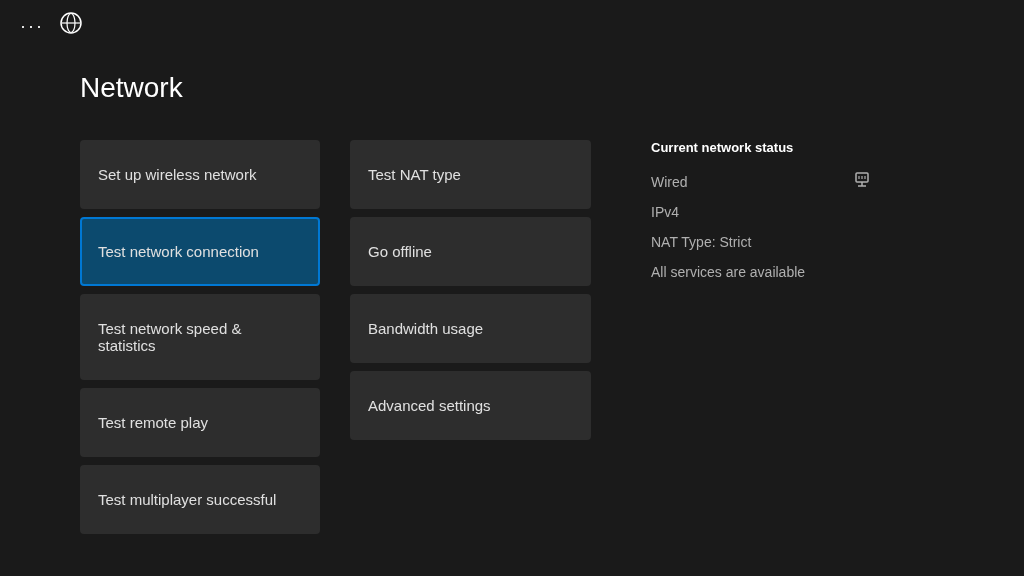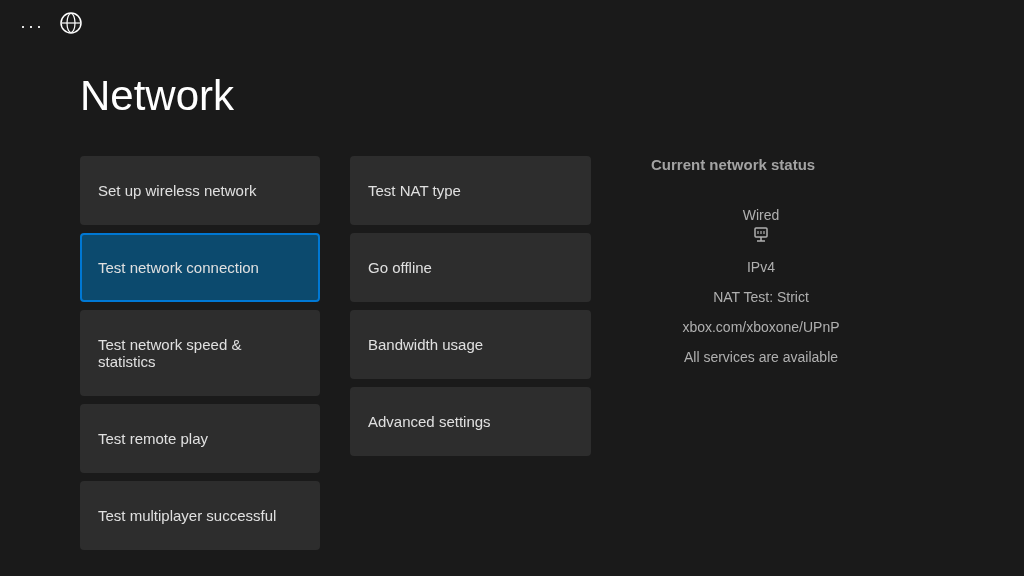--- a/index.html
+++ b/index.html
@@ -34,21 +34,21 @@
     .xbox-icon {
       color: #ffffff;
       font-size: 22px;
     }
 
     .main-content {
       padding: 20px 80px;
     }
 
     .page-title {
-      font-size: 42px;
+      font-size: 28px;
       font-weight: 300;
       color: #ffffff;
       margin-bottom: 36px;
     }
 
     .columns-layout {
       display: flex;
       gap: 30px;
     }
 
@@ -82,32 +82,31 @@
       text-align: left;
       transition: background-color 0.1s;
     }
 
     .menu-item.active {
       border-color: #0078d4;
       background-color: #0c4a6e;
     }
 
     .status-title {
-      font-size: 15px;
+      font-size: 13px;
       font-weight: 700;
-      color: #a3a3a3;
-      margin-bottom: 27px;
+      color: #ffffff;
+      margin-bottom: 12px;
     }
 
     .status-row {
       display: flex;
       align-items: center;
       justify-content: space-between;
       padding: 4px 0;
-      flex-direction: column;
     }
 
     .status-text {
       font-size: 14px;
       color: #b0b0b0;
       padding: 3px 0;
     }
 
     .ethernet-icon {
       font-size: 16px;
@@ -163,27 +162,24 @@
             <line x1="12" y1="5" x2="12" y2="8" stroke="#b0b0b0" stroke-width="1.2"></line>
           </svg>
         </span>
       </div>
 
       <div class="status-row">
         <span class="status-text">IPv4</span>
       </div>
 
       <div class="status-row">
-        <span class="status-text">NAT Test: Strict</span>
+        <span class="status-text">NAT Type: Strict</span>
       </div>
 
 
-      <div class="status-row">
-        <span class="status-text">xbox.com/xboxone/UPnP</span>
-      </div>
 
       <div class="status-row">
         <span class="status-text">All services are available</span>
       </div>
     </div>
 
   </div>
 </div>
 
 </body></html>

